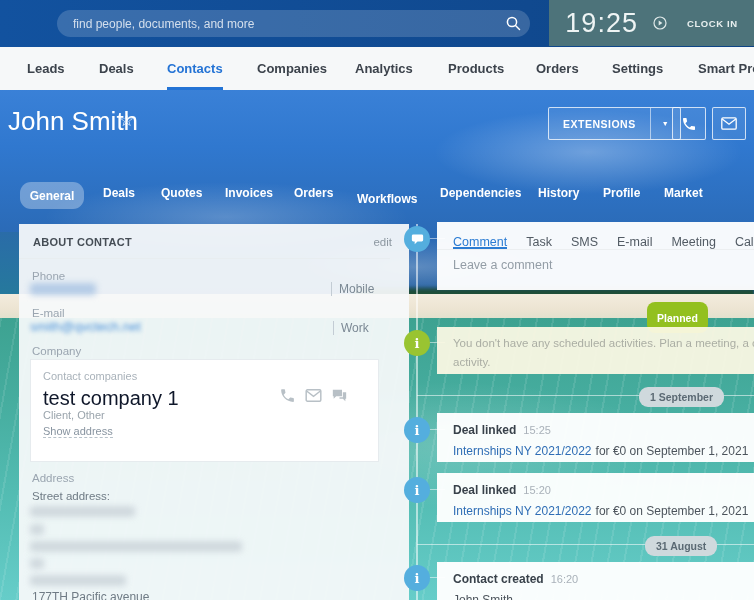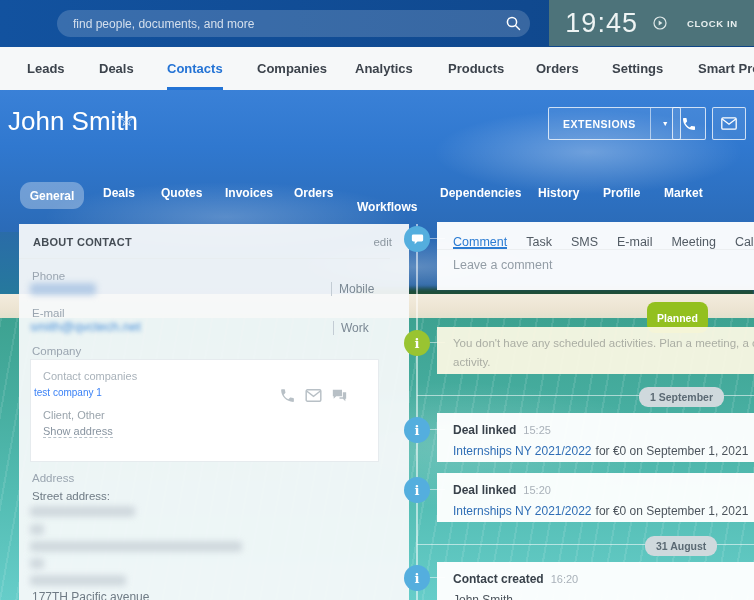--- a/index.html
+++ b/index.html
@@ -67,40 +67,40 @@
             border:1px solid rgba(255,255,255,0.75); border-radius:2px; background:rgba(255,255,255,0.07);
             display:flex; align-items:center; justify-content:center; cursor:pointer; }
   .hdr-btn.phone { left:672px; } .hdr-btn.mail { left:712px; }
 
   
   .ptab { position:absolute; font-size:12px; font-weight:600; color:#fff; cursor:pointer; white-space:nowrap; }
   .ptab-pill { position:absolute; left:20px; top:182px; width:64px; height:27px; border-radius:11px;
             background:rgba(255,255,255,0.32); display:flex; align-items:center; justify-content:center;
             font-size:12px; font-weight:600; color:#fff; cursor:pointer; }
   .pt1{left:103px;top:186px}.pt2{left:161px;top:186px}.pt3{left:225px;top:186px}.pt4{left:294px;top:186px}
-  .pt5{left:357px;top:200px}.pt6{left:440px;top:186px}.pt7{left:538px;top:186px}.pt8{left:603px;top:186px}.pt9{left:664px;top:186px}
+  .pt5{left:357px;top:192px}.pt6{left:440px;top:186px}.pt7{left:538px;top:186px}.pt8{left:603px;top:186px}.pt9{left:664px;top:186px}
 
   
   .about-panel { position:absolute; left:19px; top:224px; width:390px; height:376px;
             background:rgba(246,249,250,0.94); overflow:hidden; }
   .about-head { position:absolute; left:14px; top:12px; font-size:11px; font-weight:700;
             letter-spacing:0.3px; color:#454d55; }
   .about-edit { position:absolute; right:17px; top:12px; font-size:11.5px; color:#8d98a1; cursor:pointer; }
   .about-divider { position:absolute; left:0; top:34px; width:371px; height:1px; background:#e8edf0; }
   .f-label { position:absolute; left:13px; font-size:11.5px; color:#9aa5b0; }
   .f-type { position:absolute; font-size:12px; color:#7b8894; }
   .f-sep { position:absolute; width:1px; height:14px; background:#c3ccd4; }
   .phone-blob { position:absolute; left:11px; top:59px; width:66px; height:12px;
             background:#b4cbe6; border-radius:3px; filter:blur(3px); }
   .email-blur { position:absolute; left:11px; top:95px; font-size:13px; color:#4a90d9;
             filter:blur(2px); cursor:pointer; }
   .company-box { position:absolute; left:11px; top:135px; width:349px; height:103px;
             background:#fff; border:1px solid #e6ebee; }
   .cb-group { position:absolute; left:12px; top:10px; font-size:11px; color:#a9b2ba; }
-  .cb-name { position:absolute; left:3px; top:27px; font-size:10px; color:#3b82f6; cursor:pointer; }
+  .cb-name { position:absolute; left:12px; top:27px; font-size:20px; color:#0f172a; cursor:pointer; }
   .cb-cat { position:absolute; left:12px; top:49px; font-size:11px; color:#9aa4ac; }
   .cb-addr { position:absolute; left:12px; top:65px; font-size:11px; color:#8894a0;
             border-bottom:1px dashed #b7c1c9; cursor:pointer; }
   .cb-ico { position:absolute; top:27px; cursor:pointer; }
   .addr-blob { position:absolute; left:11px; height:11px; background:#cbd4da; border-radius:3px;
             filter:blur(3px); opacity:0.85; }
   .street-visible { position:absolute; left:13px; top:366px; font-size:12px; color:#6f7b85; }
 
   
   .tl-vline { position:absolute; left:416px; top:224px; width:2px; height:376px; background:rgba(255,255,255,0.55); }
@@ -151,21 +151,21 @@
   <div class="bg-sand"></div>
   <div class="bg-water"></div>
 
   <input class="search-input" placeholder="find people, documents, and more" style="">
   <svg class="search-icon" viewBox="0 0 17 17">
     <circle cx="7" cy="7" r="4.6" fill="none" stroke="#fff" stroke-width="1.5"></circle>
     <line x1="10.5" y1="10.5" x2="14.5" y2="14.5" stroke="#fff" stroke-width="1.5" stroke-linecap="round"></line>
   </svg>
 
   <div class="clock-widget">
-    <span class="clock-time">19:45</span>
+    <span class="clock-time">19:25</span>
     <span class="clock-in">
       <svg width="14" height="14" viewBox="0 0 14 14">
         <circle cx="7" cy="7" r="6" fill="none" stroke="#dfe9e9" stroke-width="1.2"></circle>
         <path d="M5.7 4.4 L9.4 7 L5.7 9.6 Z" fill="#dfe9e9"></path>
       </svg>
       <span class="clock-in-label">CLOCK IN</span>
     </span>
   </div>
 
   <div class="navbar">

